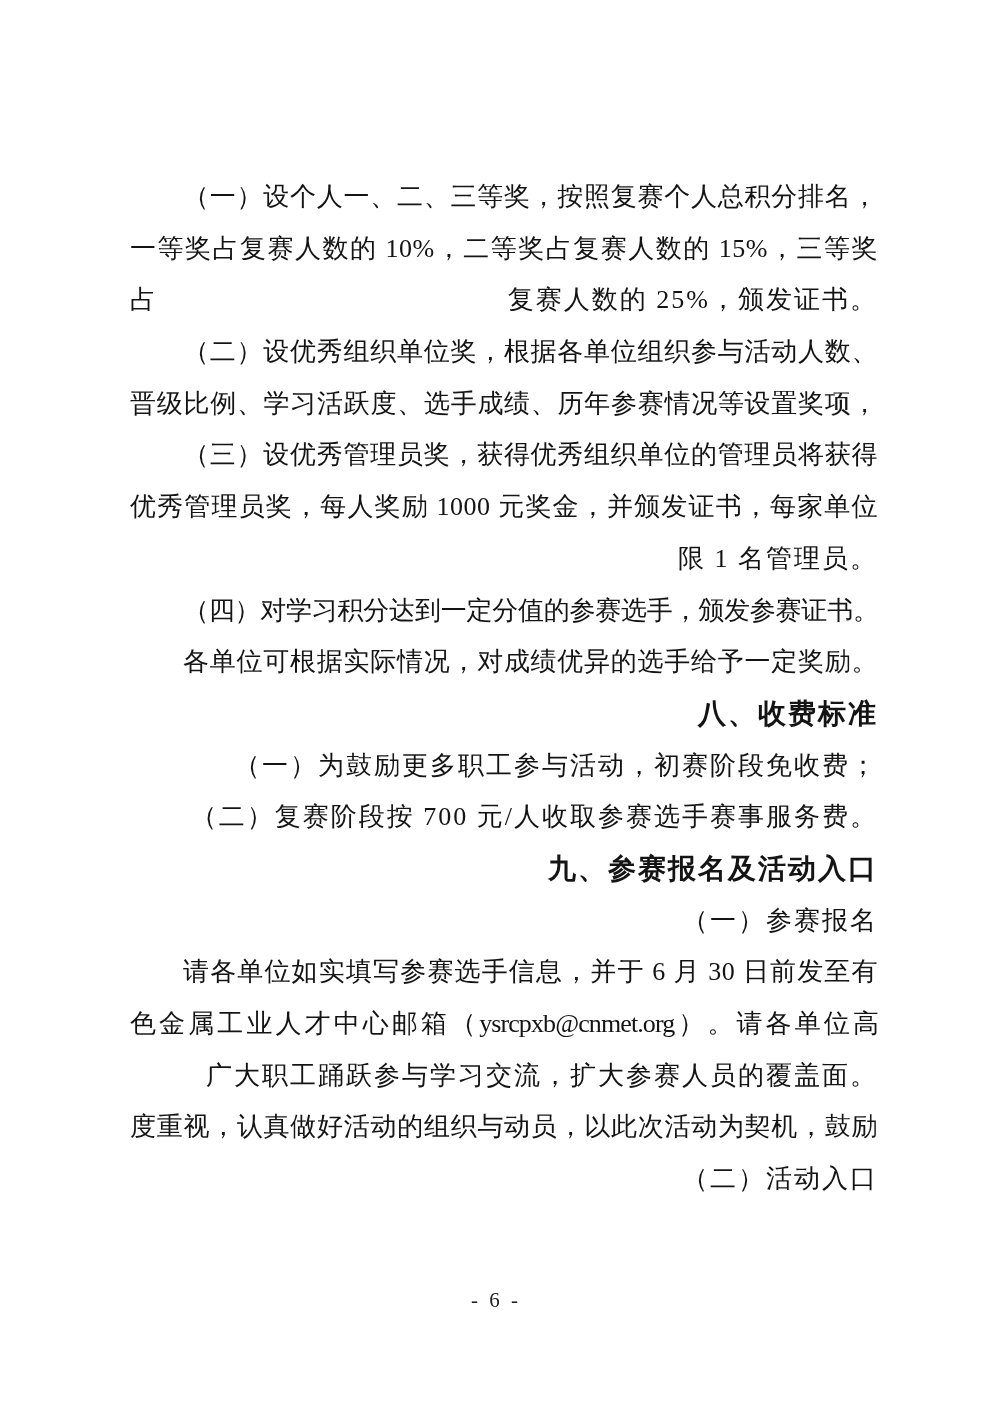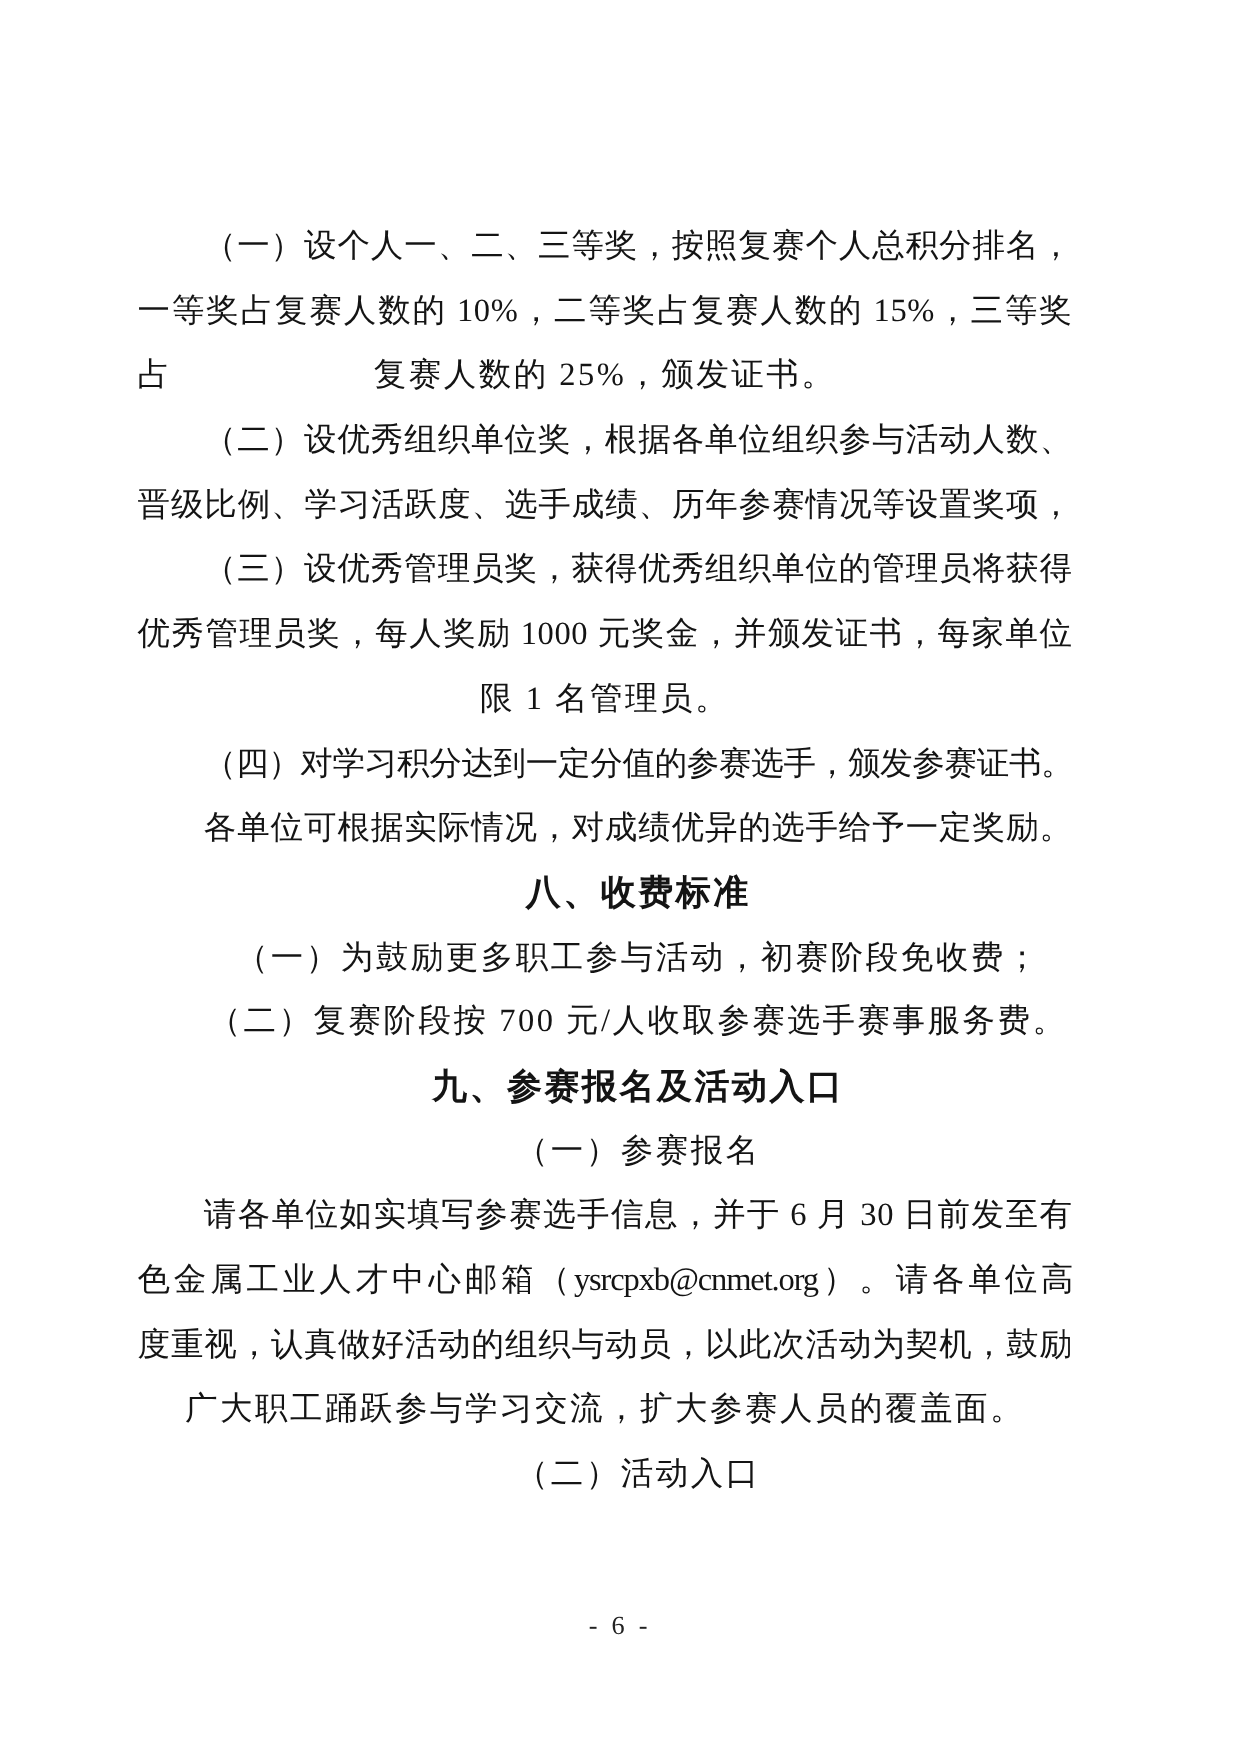--- a/index.html
+++ b/index.html
@@ -11,31 +11,31 @@
     position: relative;
     width: 992px;
     height: 1403px;
     background: #ffffff;
     overflow: hidden;
     font-family: "Liberation Serif", "DejaVu Serif", serif;
     color: #141414;
   }
   .content {
     position: absolute;
-    left: 110px;
+    left: 130px;
     top: 171px;
     width: 748px;
     font-size: 26px;
   }
   .ln {
     height: 51.7px;
     line-height: 51.7px;
     white-space: nowrap;
     letter-spacing: 2px;
-    text-align: center;
+    text-align: right;
   }
   
   .j {
     white-space: normal;
     letter-spacing: 0.5px;
     text-align: justify;
     text-align-last: justify;
     text-justify: inter-character;
   }
   
@@ -82,18 +82,18 @@
     <div class="ln">限 1 名管理员。</div>
     <div class="ln j ind tight">（四）对学习积分达到一定分值的参赛选手，颁发参赛证书。</div>
     <div class="ln j ind">各单位可根据实际情况，对成绩优异的选手给予一定奖励。</div>
     <div class="ln head">八、收费标准</div>
     <div class="ln ind">（一）为鼓励更多职工参与活动，初赛阶段免收费；</div>
     <div class="ln ind">（二）复赛阶段按 700 元/人收取参赛选手赛事服务费。</div>
     <div class="ln head">九、参赛报名及活动入口</div>
     <div class="ln ind">（一）参赛报名</div>
     <div class="ln j ind">请各单位如实填写参赛选手信息，并于 6 月 30 日前发至有</div>
     <div class="ln j tight">色金属工业人才中心邮箱（ysrcpxb@cnmet.org）。请各单位高</div>
+    <div class="ln">广大职工踊跃参与学习交流，扩大参赛人员的覆盖面。</div>
     <div class="ln j">度重视，认真做好活动的组织与动员，以此次活动为契机，鼓励</div>
-    <div class="ln">广大职工踊跃参与学习交流，扩大参赛人员的覆盖面。</div>
     <div class="ln ind">（二）活动入口</div>
   </div>
   <div class="pageno">- 6 -</div>
 </div>
 
 </body></html>

